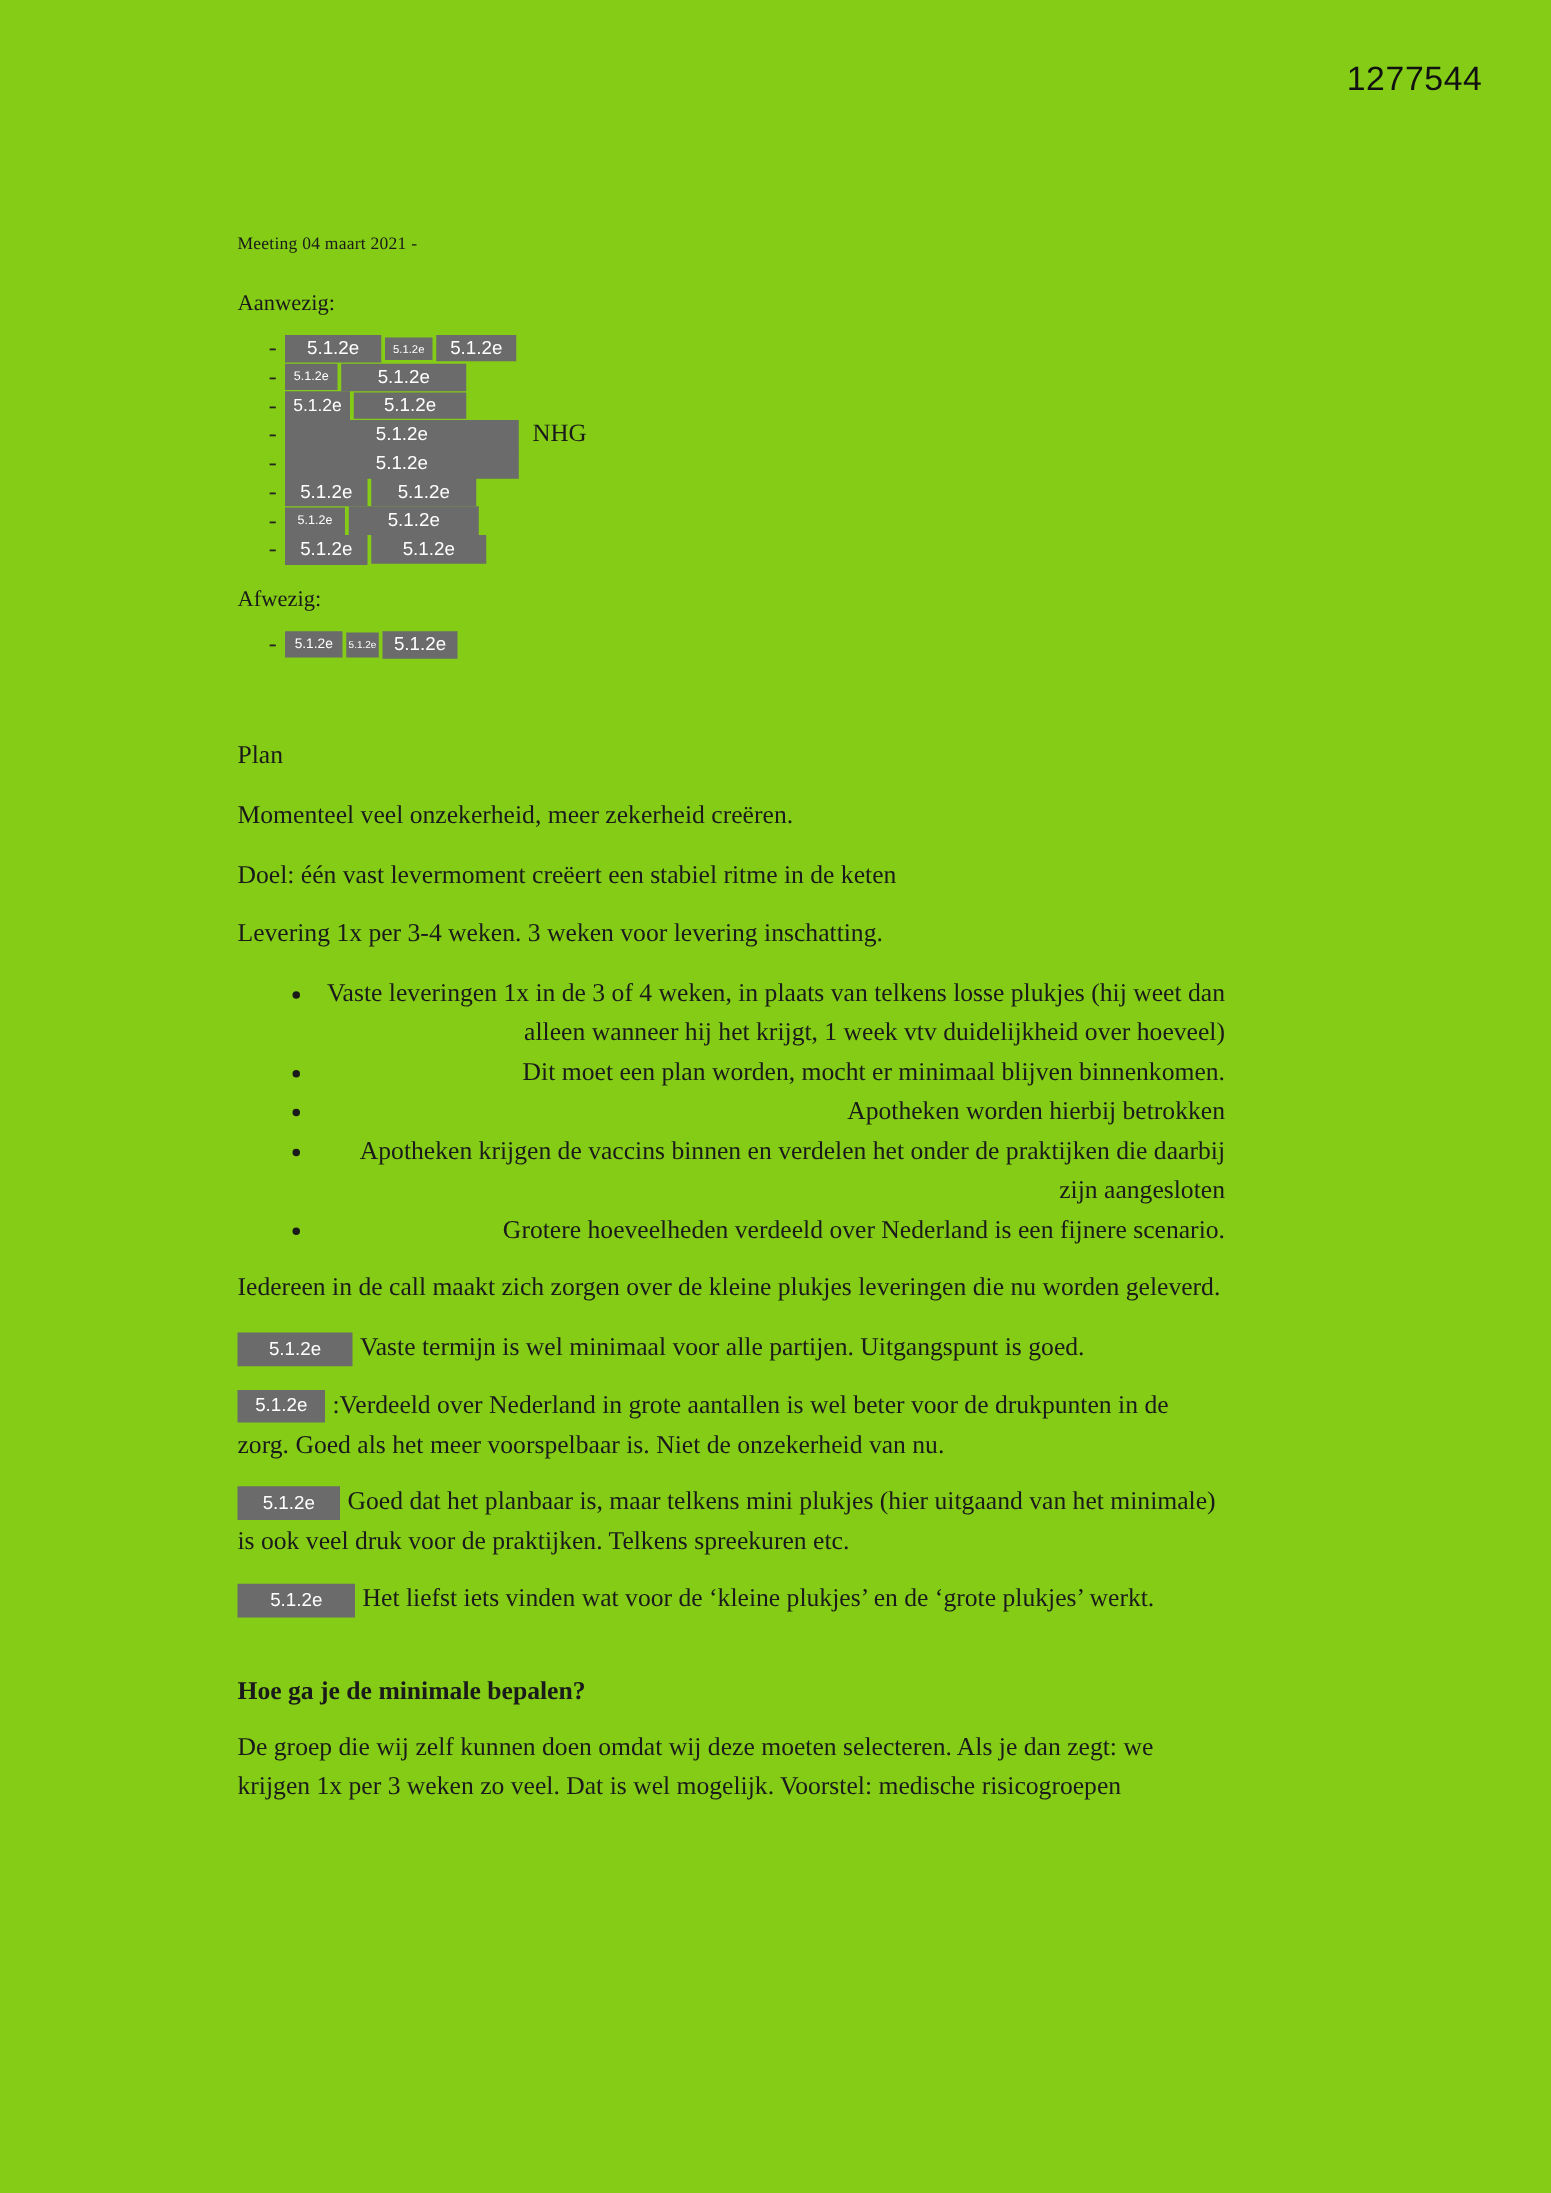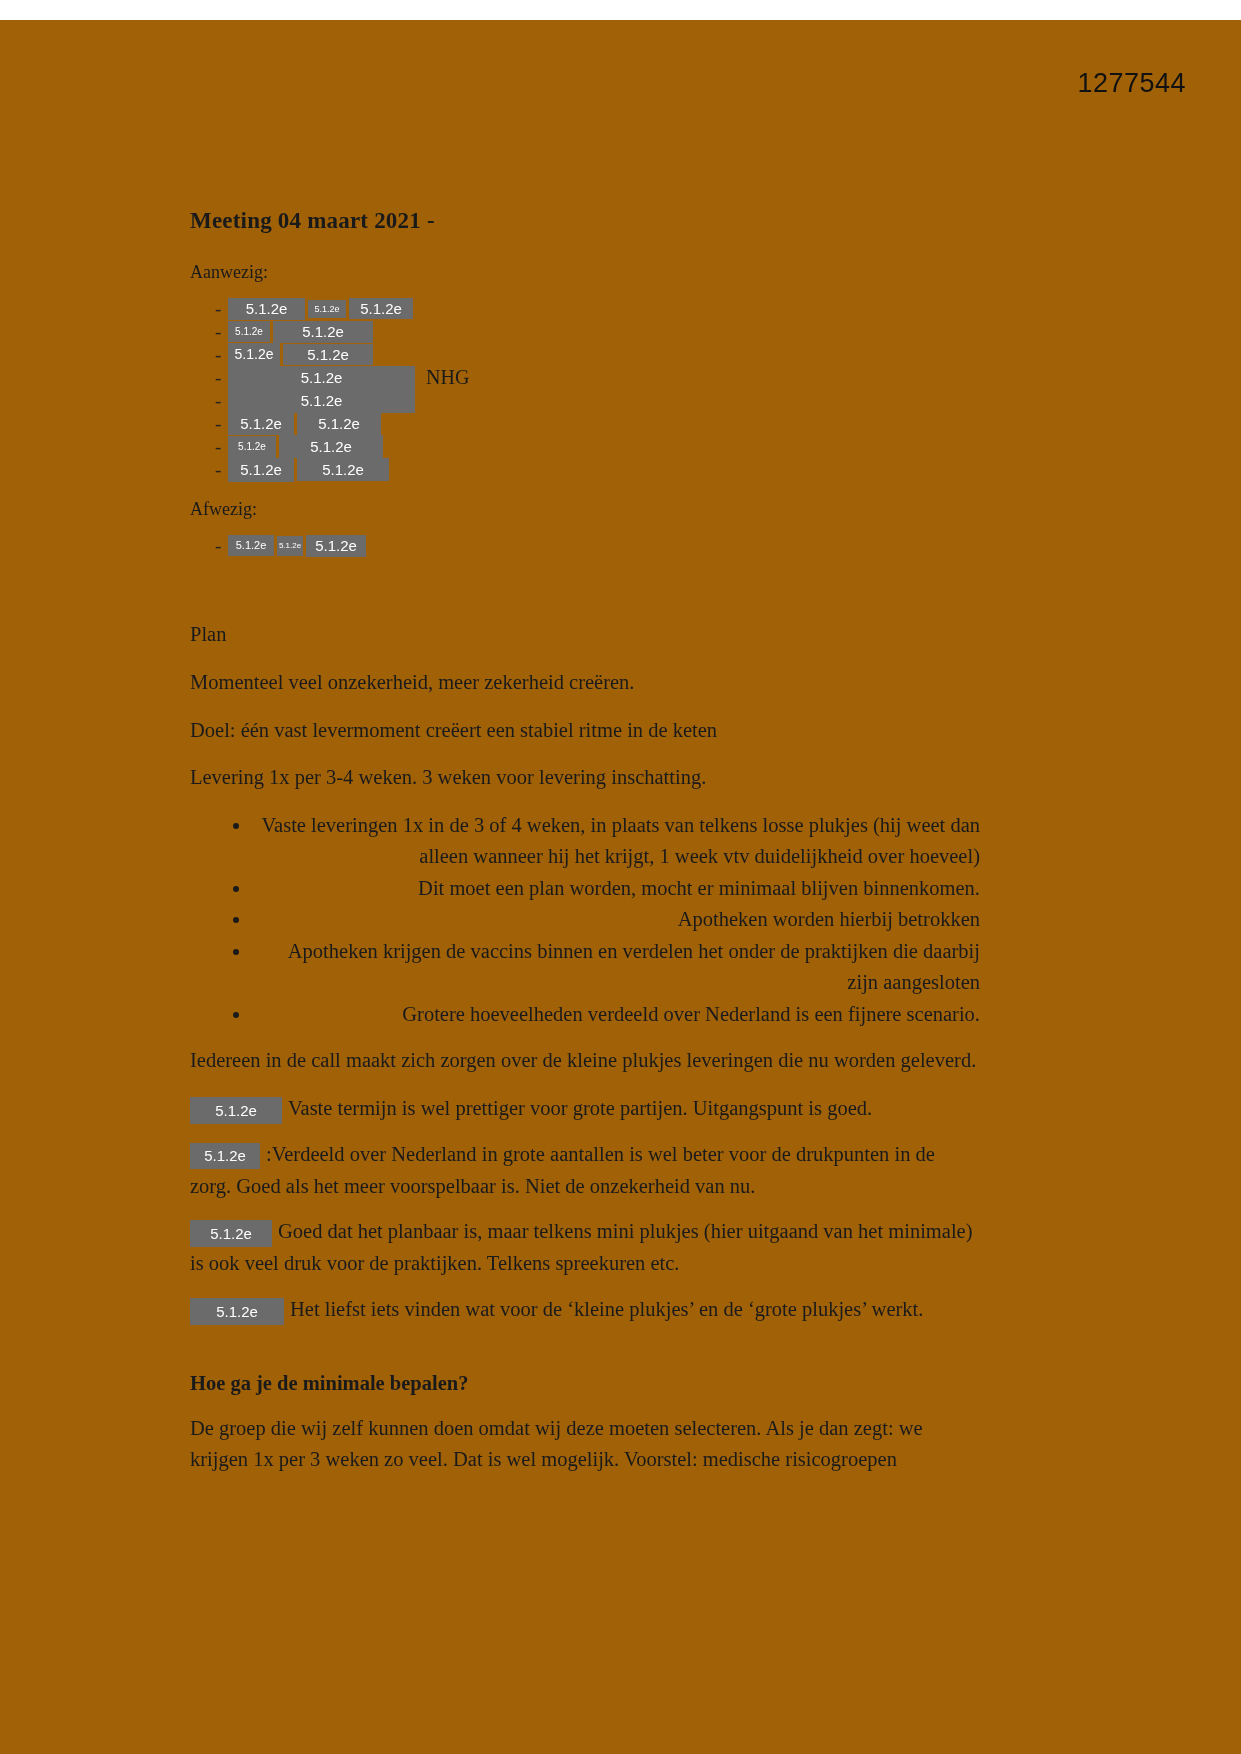--- a/index.html
+++ b/index.html
@@ -12,22 +12,21 @@
     height: 1754px;
     position: relative;
     font-family: "Liberation Serif", serif;
     color: #1a1a1a;
     -webkit-font-smoothing: antialiased;
   }
 
   .page {
     position: absolute;
     inset: 0;
-    background: #a16207;
-    margin-top: 20px;
+    background: #84cc16;
   }
 
   
   .doc-number {
     position: absolute;
     top: 48px;
     right: 55px;
     font-family: "Liberation Sans", sans-serif;
     font-size: 27px;
     letter-spacing: 0.5px;
@@ -36,22 +35,22 @@
 
   
   .content {
     position: absolute;
     left: 190px;
     top: 188px;
     width: 790px;
   }
 
   .title {
-    font-weight: bold;
-    font-size: 23px;
+    font-weight: normal;
+    font-size: 14px;
     letter-spacing: 0.2px;
     margin: 0 0 28px 0;
   }
 
   .label-line {
     font-size: 18px;
     margin: 0 0 14px 0;
   }
 
   
@@ -238,21 +237,21 @@
         <li>Vaste leveringen 1x in de 3 of 4 weken, in plaats van telkens losse plukjes (hij weet dan alleen wanneer hij het krijgt, 1 week vtv duidelijkheid over hoeveel)</li>
         <li>Dit moet een plan worden, mocht er minimaal blijven binnenkomen.</li>
         <li>Apotheken worden hierbij betrokken</li>
         <li>Apotheken krijgen de vaccins binnen en verdelen het onder de praktijken die daarbij zijn aangesloten</li>
         <li>Grotere hoeveelheden verdeeld over Nederland is een fijnere scenario.</li>
       </ul>
 
     <p class="body">Iedereen in de call maakt zich zorgen over de kleine plukjes leveringen die nu worden geleverd.</p>
 
     <div id="quote-list">
-        <p class="quote"><span class="redact" style="width: 92px; height: 27px; font-size: 15px; line-height: 27px; background: rgb(107, 107, 107);">5.1.2e</span><span>Vaste termijn is wel prettiger voor grote partijen. Uitgangspunt is goed.</span></p>
+        <p class="quote"><span class="redact" style="width: 92px; height: 27px; font-size: 15px; line-height: 27px; background: rgb(107, 107, 107);">5.1.2e</span><span>Vaste termijn is wel minimaal voor alle partijen. Uitgangspunt is goed.</span></p>
         <p class="quote"><span class="redact" style="width: 70px; height: 26px; font-size: 15px; line-height: 26px; background: rgb(107, 107, 107);">5.1.2e</span><span>:Verdeeld over Nederland in grote  aantallen is wel beter voor de drukpunten in de zorg. Goed als het meer voorspelbaar is. Niet de onzekerheid van nu.</span></p>
         <p class="quote"><span class="redact" style="width: 82px; height: 27px; font-size: 15px; line-height: 27px; background: rgb(107, 107, 107);">5.1.2e</span><span>Goed dat het planbaar is, maar telkens mini plukjes (hier uitgaand van het minimale) is ook veel druk voor de praktijken. Telkens spreekuren etc.</span></p>
         <p class="quote"><span class="redact" style="width: 94px; height: 27px; font-size: 15px; line-height: 27px; background: rgb(107, 107, 107);">5.1.2e</span><span>Het liefst iets vinden wat voor de ‘kleine plukjes’ en de ‘grote plukjes’ werkt.</span></p>
       </div>
 
     <h2 class="subheading">Hoe ga je de minimale bepalen?</h2>
 
     <p class="body">De groep die wij zelf kunnen doen omdat wij deze moeten selecteren. Als je dan zegt: we krijgen 1x per 3 weken zo veel. Dat is wel mogelijk. Voorstel: medische risicogroepen</p>
 
   </div>

